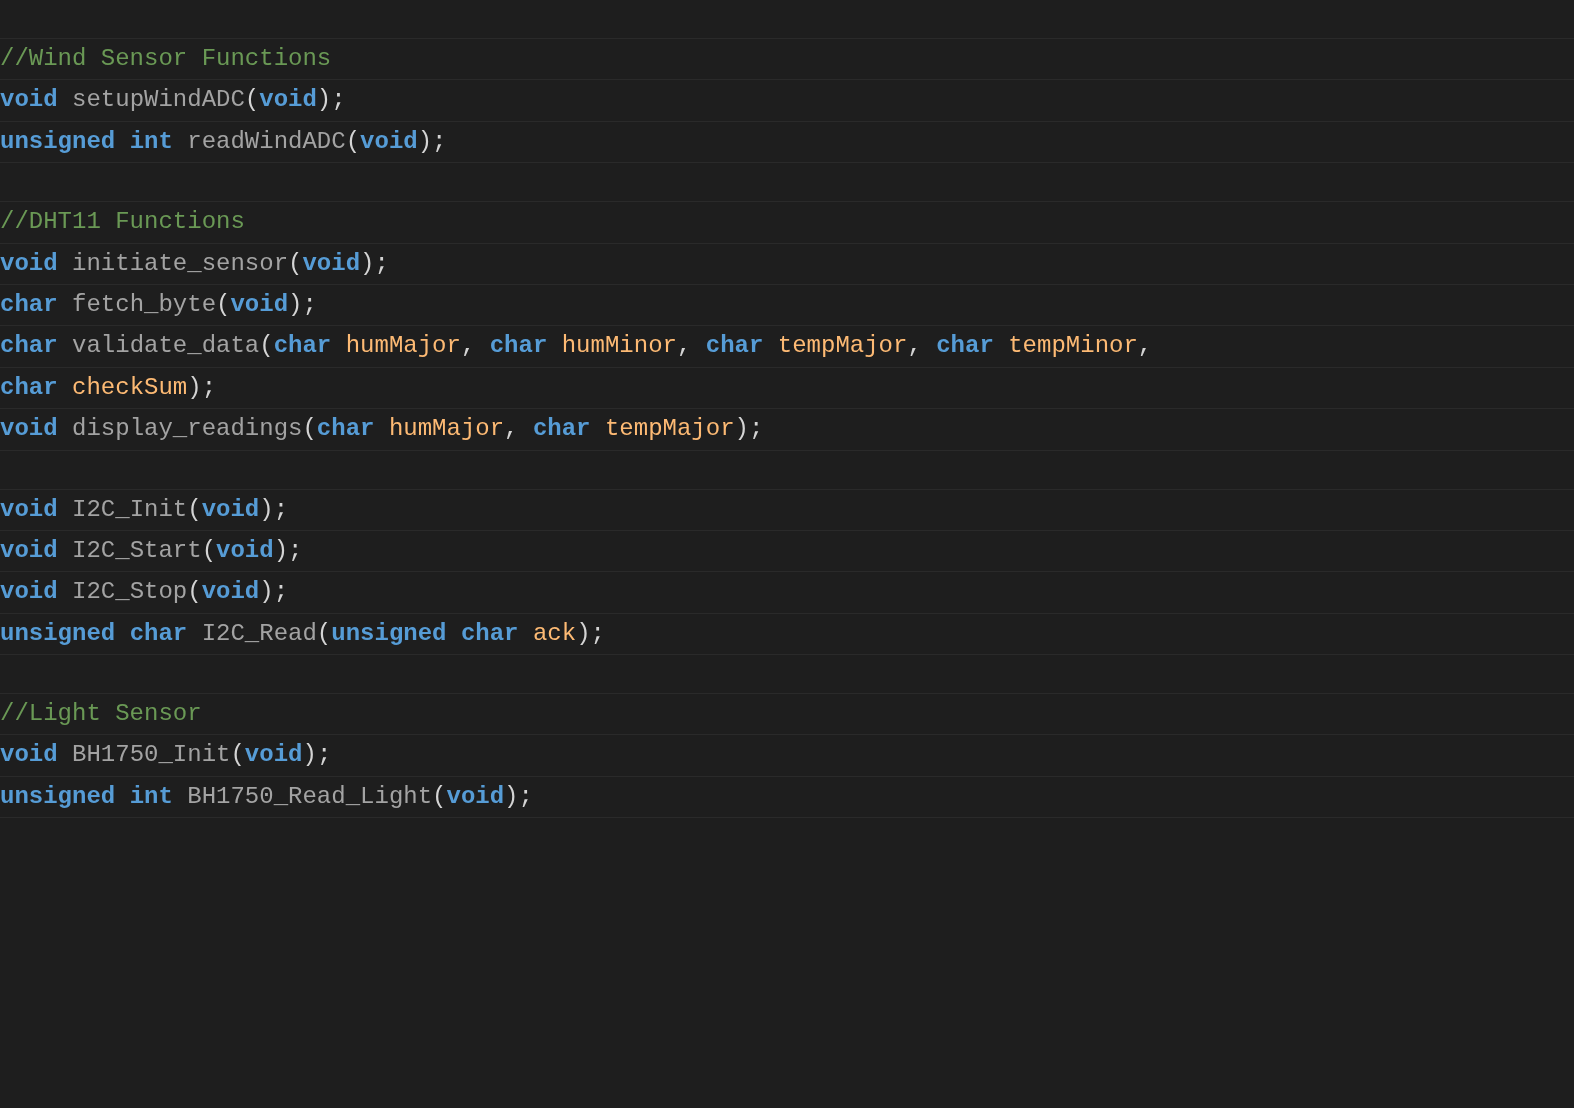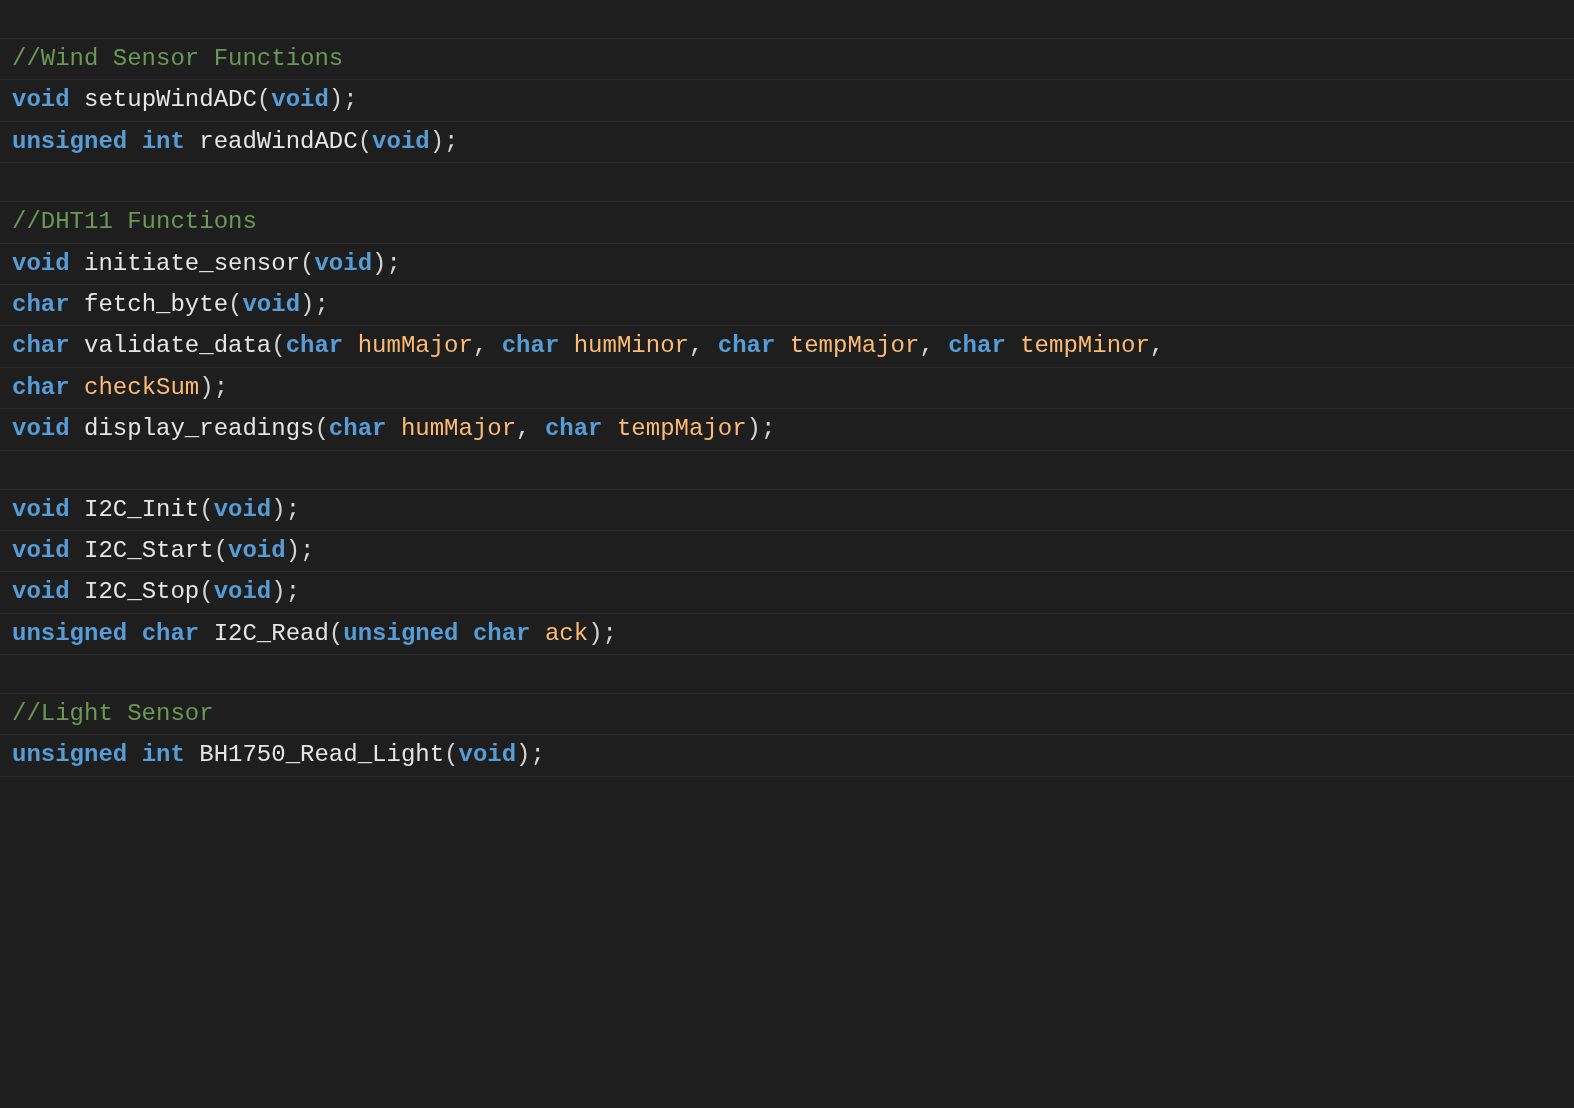--- a/index.html
+++ b/index.html
@@ -16,36 +16,36 @@
       padding: 0;
       width: 1574px;
       height: 1108px;
       overflow: hidden;
     }
     .code-container {
       width: 100%;
     }
     .line {
       border-bottom: 1px solid #2a2a2a;
-      padding: 1px 12px;
+      padding: 1px 0;
       min-height: 39px;
       white-space: pre;
     }
     .line.blank {
       min-height: 39px;
     }
     .comment {
       color: #6a9955;
     }
     .keyword {
       color: #569cd6;
       font-weight: bold;
     }
     .function {
-      color: #e5e5e5;
+      color: #a3a3a3;
     }
     .param {
       color: #fdba74;
     }
     .punct {
       color: #d4d4d4;
     }
     .paren {
       color: #d4d4d4;
     }
@@ -86,16 +86,17 @@
 
   <div class="line"><span class="keyword">void</span><span> </span><span class="function">I2C_Stop</span><span class="paren">(</span><span class="keyword">void</span><span class="paren">)</span><span class="punct">;</span></div>
 
 
   <div class="line"><span class="keyword">unsigned</span><span> </span><span class="keyword">char</span><span> </span><span class="function">I2C_Read</span><span class="paren">(</span><span class="keyword">unsigned</span><span> </span><span class="keyword">char</span><span> </span><span class="param">ack</span><span class="paren">)</span><span class="punct">;</span></div>
 
   <div class="line blank"><span></span></div>
 
   <div class="line"><span class="comment">//Light Sensor</span></div>
 
+  <div class="line"><span class="keyword">void</span><span> </span><span class="function">BH1750_Init</span><span class="paren">(</span><span class="keyword">void</span><span class="paren">)</span><span class="punct">;</span></div>
 
   <div class="line"><span class="keyword">unsigned</span><span> </span><span class="keyword">int</span><span> </span><span class="function">BH1750_Read_Light</span><span class="paren">(</span><span class="keyword">void</span><span class="paren">)</span><span class="punct">;</span></div>
 
 </div>
 
 </body></html>

